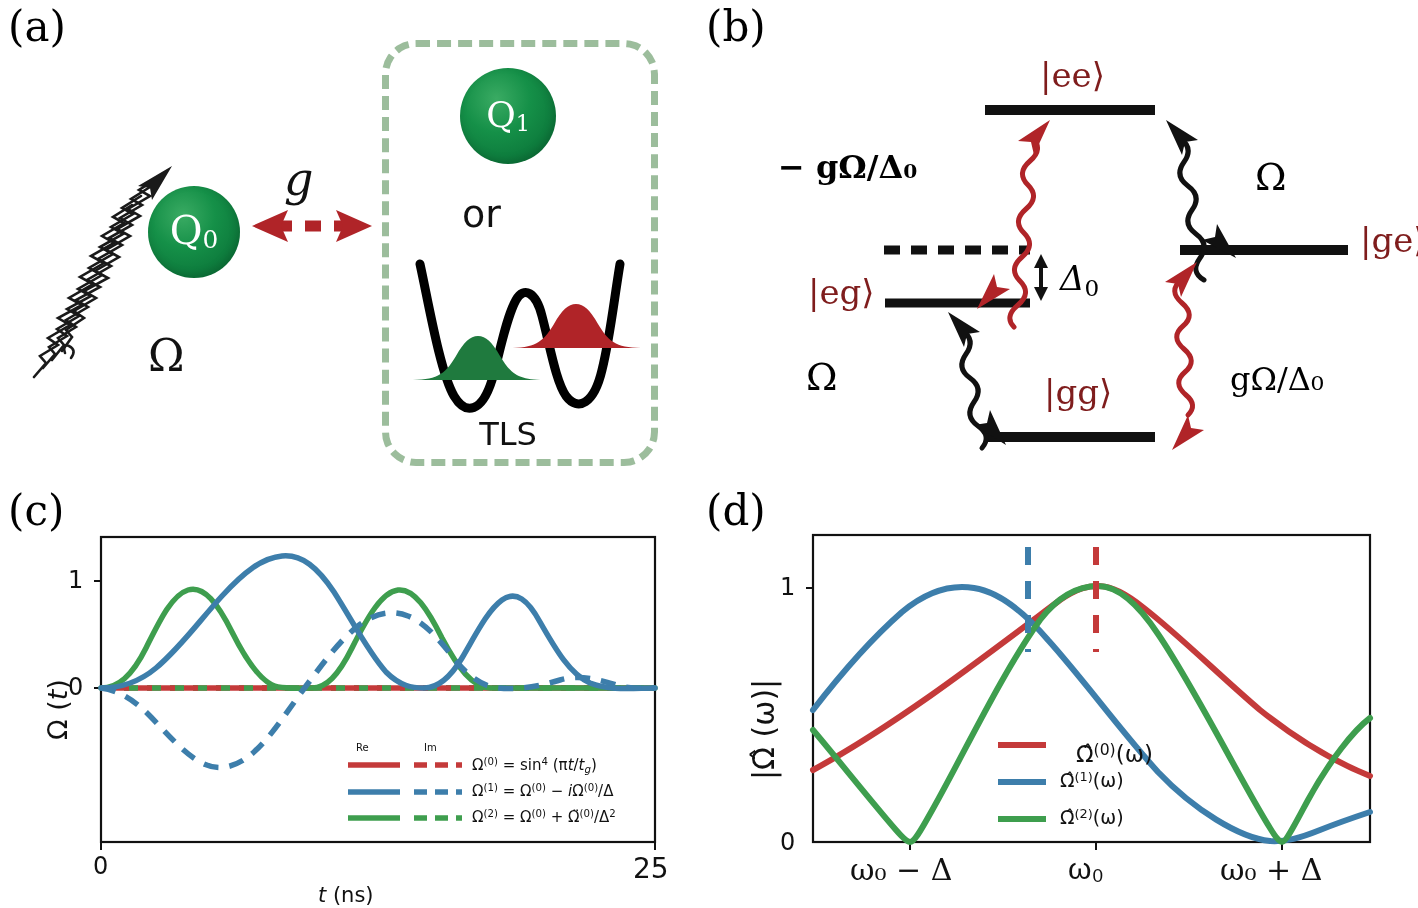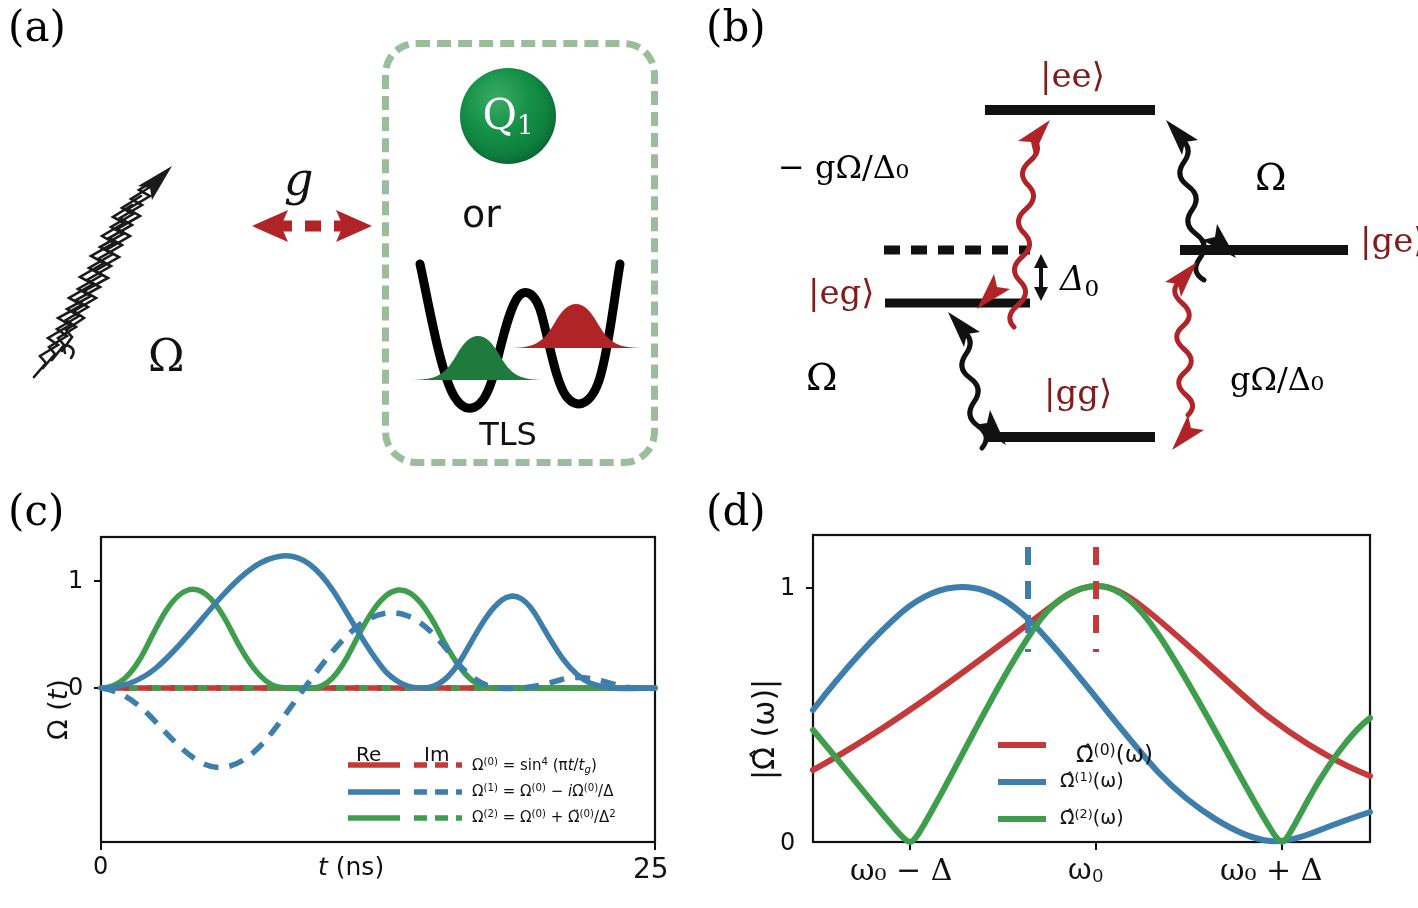--- a/index.html
+++ b/index.html
@@ -46,21 +46,21 @@
     align-items: center;
     justify-content: center;
     color: #ffffff;
     font-family: "DejaVu Serif", serif;
     box-shadow: inset -2px -3px 8px rgba(0,0,0,0.15);
   }
   .qubit span { line-height: 1; }
   .qubit sub { font-size: 0.62em; vertical-align: -0.18em; }
 
   #qubit-q0 { left: 148px; top: 186px; width: 92px; height: 92px; font-size: 40px; }
-  #qubit-q1 { left: 460px; top: 68px; width: 96px; height: 96px; font-size: 42px; }
+  #qubit-q1 { left: 460px; top: 68px; width: 96px; height: 96px; font-size: 36px; }
 
   #tls-box {
     position: absolute;
     left: 382px; top: 40px;
     width: 276px; height: 426px;
     border: 7px dashed #9cbd9c;
     border-radius: 34px;
     box-sizing: border-box;
   }
   #or-text {
@@ -131,37 +131,40 @@
   .legend-text {
     position: absolute;
     font-family: "DejaVu Sans", sans-serif;
     font-size: 15px;
     color: #111;
     white-space: nowrap;
   }
   .legend-head {
     position: absolute;
     font-family: "DejaVu Sans", sans-serif;
-    font-size: 20px;
+    font-size: 10px;
     color: #111;
   }
   sup.tiny { font-size: 0.68em; vertical-align: 0.45em; }
   sub.tiny { font-size: 0.68em; vertical-align: -0.25em; }
   .ital { font-style: italic; }
 </style>
 </head>
 <body>
 
 <div class="figure">
 
   <div class="panel" id="panel-a">
     <span class="panel-label" id="label-a">(a)</span>
 
     <div id="tls-box"></div>
 
+    <div class="qubit" id="qubit-q0">
+      <span><span>Q</span><sub>0</sub></span>
+    </div>
 
     <div class="qubit" id="qubit-q1">
       <span><span>Q</span><sub>1</sub></span>
     </div>
 
     <span id="g-label">g</span>
     <span id="or-text">or</span>
     <span id="tls-text">TLS</span>
     <span id="omega-a">Ω</span>
 
@@ -277,21 +280,21 @@
       <path d="M 472 450 L 504 430 L 491 428 L 488 415 Z" fill="#b02428"></path>
     </svg>
 
     <span class="lvl-label" style="left:340px;top:55px;">|ee⟩</span>
     <span class="lvl-label" style="left:660px;top:220px;">|ge⟩</span>
     <span class="lvl-label" style="left:108px;top:272px;">|eg⟩</span>
     <span class="lvl-label" style="left:344px;top:372px;">|gg⟩</span>
 
     <span class="coup-label" style="left:360px;top:258px;font-size:34px;"><span class="ital">Δ</span><sub class="tiny">0</sub></span>
 
-    <span class="coup-label" style="left:78px;top:148px;">− gΩ/Δ₀</span>
+    <span class="coup-label" style="left:78px;top:148px;font-weight:bold;">− gΩ/Δ₀</span>
     <span class="coup-label" style="left:555px;top:155px;font-size:38px;font-family:'DejaVu Serif',serif;">Ω</span>
     <span class="coup-label" style="left:106px;top:355px;font-size:38px;font-family:'DejaVu Serif',serif;">Ω</span>
     <span class="coup-label" style="left:530px;top:360px;">gΩ/Δ₀</span>
   </div>
 
   <div class="panel" id="panel-c">
     <span class="panel-label" id="label-c" style="left:8px;top:10px;">(c)</span>
 
     <svg width="700" height="428" style="position:absolute;left:0;top:0;">
 
@@ -354,21 +357,21 @@
         <line x1="414" y1="312" x2="462" y2="312" stroke="#3d7eab" stroke-width="5.5" stroke-dasharray="13 8"></line>
         <line x1="348" y1="338" x2="400" y2="338" stroke="#3e9e4e" stroke-width="5.5"></line>
         <line x1="414" y1="338" x2="462" y2="338" stroke="#3e9e4e" stroke-width="5.5" stroke-dasharray="13 8"></line>
       </g>
     </svg>
 
     <span class="axis-text" style="left:68px;top:86px;font-size:24px;">1</span>
     <span class="axis-text" style="left:68px;top:193px;font-size:24px;">0</span>
     <span class="axis-text" style="left:93px;top:372px;font-size:24px;">0</span>
     <span class="axis-text" style="left:633px;top:372px;font-size:28px;">25</span>
-    <span class="axis-text" style="left:318px;top:372px;font-size:25px;"><span class="ital">t</span>&nbsp;(ns)</span>
+    <span class="axis-text" style="left:318px;top:403px;font-size:21px;"><span class="ital">t</span>&nbsp;(ns)</span>
     <span class="ylabel-rot" style="left:42px;top:260px;font-size:27px;">Ω&nbsp;(<span class="ital">t</span>)</span>
 
     <span class="legend-head" style="left:356px;top:262px;">Re</span>
     <span class="legend-head" style="left:424px;top:262px;">Im</span>
 
     <span class="legend-text" style="left:472px;top:276px;">Ω<sup class="tiny">(0)</sup> = sin<sup class="tiny">4</sup> (π<span class="ital">t</span>/<span class="ital">t</span><sub class="tiny"><span class="ital">g</span></sub>)</span>
     <span class="legend-text" style="left:472px;top:302px;">Ω<sup class="tiny">(1)</sup> = Ω<sup class="tiny">(0)</sup> − <span class="ital">i</span>Ω̇<sup class="tiny">(0)</sup>/Δ</span>
     <span class="legend-text" style="left:472px;top:328px;">Ω<sup class="tiny">(2)</sup> = Ω<sup class="tiny">(0)</sup> + Ω̈<sup class="tiny">(0)</sup>/Δ<sup class="tiny">2</sup></span>
   </div>
 

